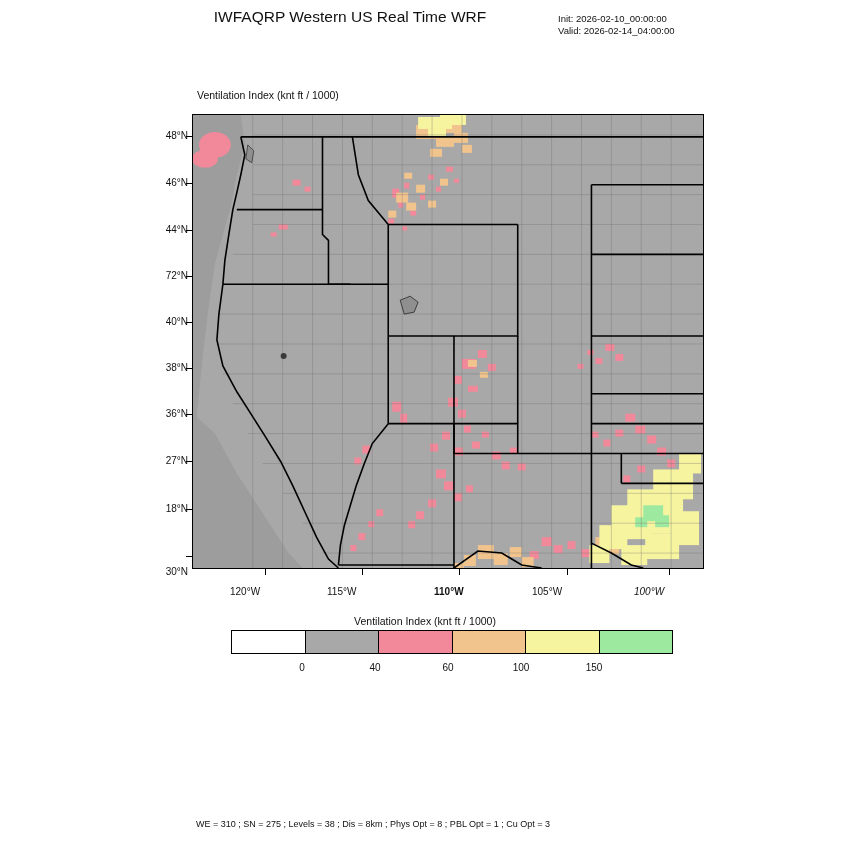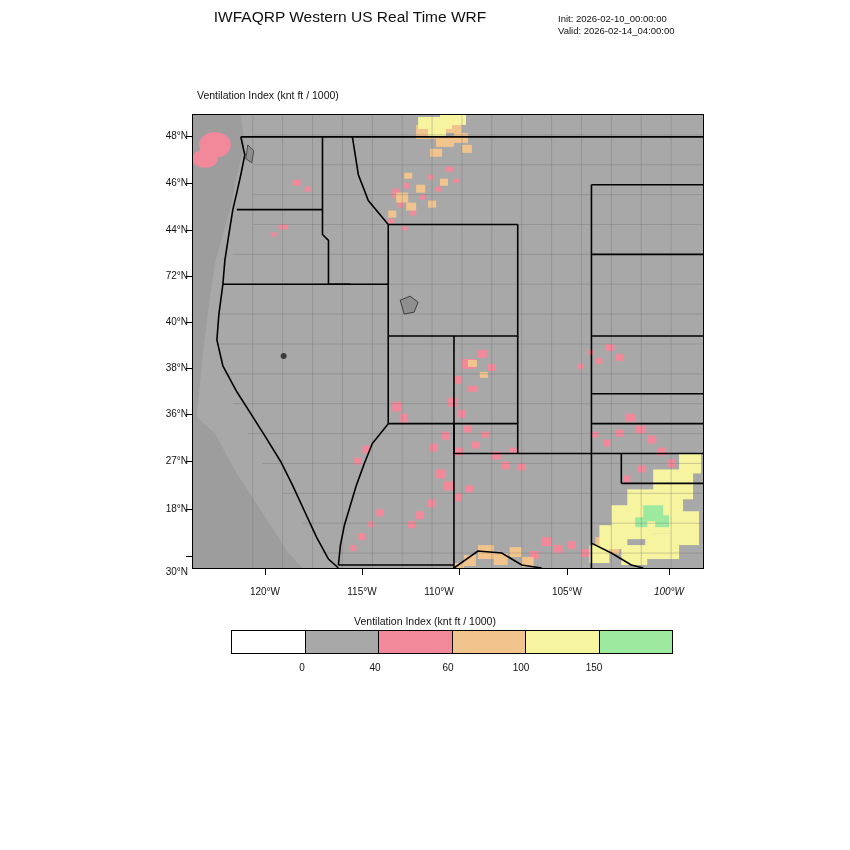--- a/index.html
+++ b/index.html
@@ -67,21 +67,21 @@
   .lat-label {
     position: absolute;
     width: 52px;
     text-align: right;
     font-size: 10px;
     color: #111;
   }
   .lon-label {
     position: absolute;
     width: 70px;
-    text-align: center;
+    text-align: left;
     font-size: 10px;
     color: #111;
   }
 
   .tick {
     position: absolute;
     background: #000;
   }
 
   
@@ -338,21 +338,21 @@
 <div class="lat-label" style="left:136px; top:270px;">72°N</div>
 <div class="lat-label" style="left:136px; top:316px;">40°N</div>
 <div class="lat-label" style="left:136px; top:362px;">38°N</div>
 <div class="lat-label" style="left:136px; top:408px;">36°N</div>
 <div class="lat-label" style="left:136px; top:455px;">27°N</div>
 <div class="lat-label" style="left:136px; top:503px;">18°N</div>
 <div class="lat-label" style="left:136px; top:550px;margin-top:16px;">30°N</div>
 
 <div class="lon-label" style="left:230px; top:586px;">120°W</div>
 <div class="lon-label" style="left:327px; top:586px;">115°W</div>
-<div class="lon-label" style="left:404px; top:586px;">110°W</div>
+<div class="lon-label" style="left:434px; top:586px;font-weight:bold;">110°W</div>
 <div class="lon-label" style="left:532px; top:586px;">105°W</div>
 <div class="lon-label" style="left:634px; top:586px;font-style:italic;">100°W</div>
 
 <div class="tick" style="left:186px; top:136px; width:6px; height:1px;"></div>
 <div class="tick" style="left:186px; top:183px; width:6px; height:1px;"></div>
 <div class="tick" style="left:186px; top:230px; width:6px; height:1px;"></div>
 <div class="tick" style="left:186px; top:276px; width:6px; height:1px;"></div>
 <div class="tick" style="left:186px; top:322px; width:6px; height:1px;"></div>
 <div class="tick" style="left:186px; top:368px; width:6px; height:1px;"></div>
 <div class="tick" style="left:186px; top:414px; width:6px; height:1px;"></div>
@@ -377,13 +377,14 @@
   <div class="cb-cell" style="background:#9ee9a0;"></div>
 </div>
 
 <div class="cb-tick-label" style="left:272px;">0</div>
 <div class="cb-tick-label" style="left:345px;">40</div>
 <div class="cb-tick-label" style="left:418px;">60</div>
 <div class="cb-tick-label" style="left:491px;">100</div>
 <div class="cb-tick-label" style="left:564px;">150</div>
 
 <div class="footer">
+  <div>WE = 310 ; SN = 275 ; Levels = 38 ; Dis = 8km ; Phys Opt = 8 ; PBL Opt = 1 ; Cu Opt = 3</div>
 </div>
 
 </body></html>

